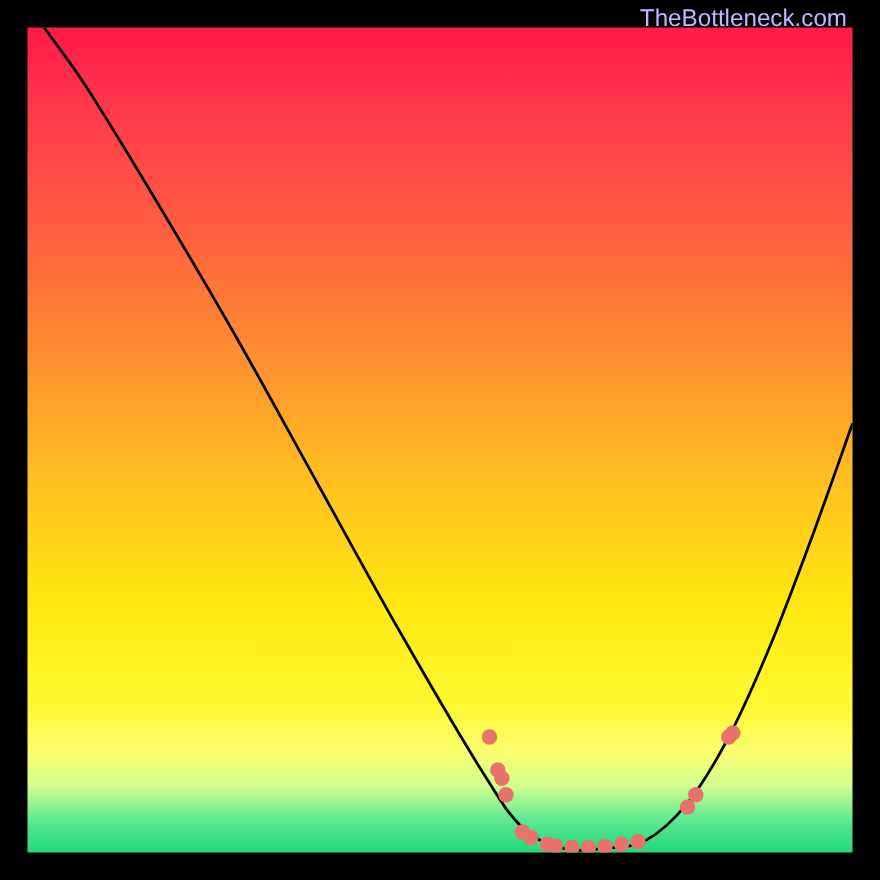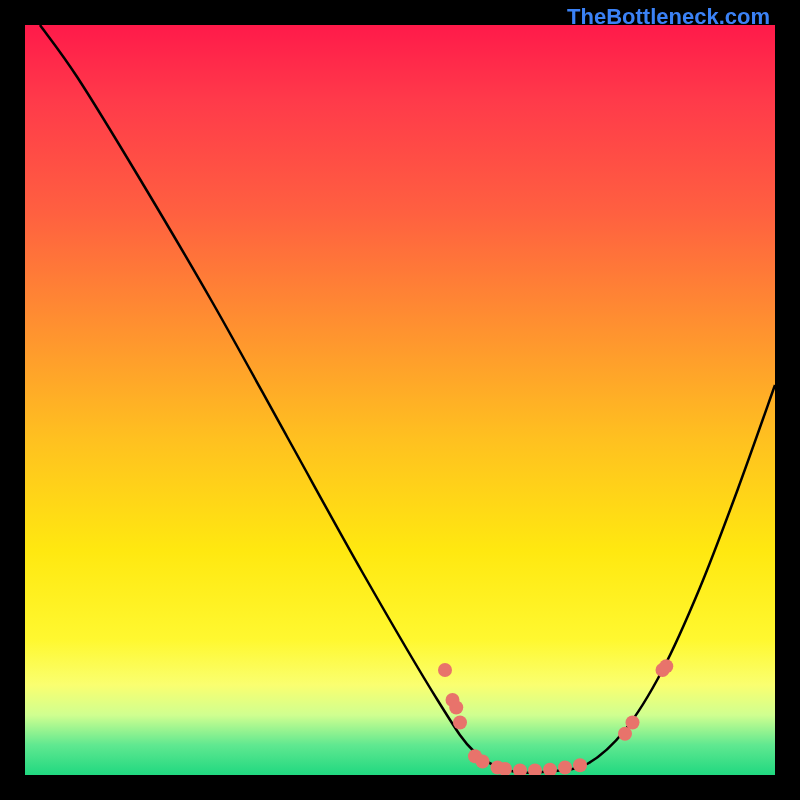--- a/index.html
+++ b/index.html
@@ -35,23 +35,23 @@
       #fff830 82%,
       #faff70 88%,
       #d0ff90 92%,
       #60e890 96%,
       #20d880 100%);
   }
   .watermark {
     position: absolute;
     top: 4px;
     right: 30px;
-    color: #3b82f6;
+    color: #c4b5fd;
     font-size: 22px;
-    font-weight: bold;
+    font-weight: normal;
     z-index: 10;
   }
   svg.curve {
     position: absolute;
     left: 0;
     top: 0;
     width: 750px;
     height: 750px;
     z-index: 5;
   }

